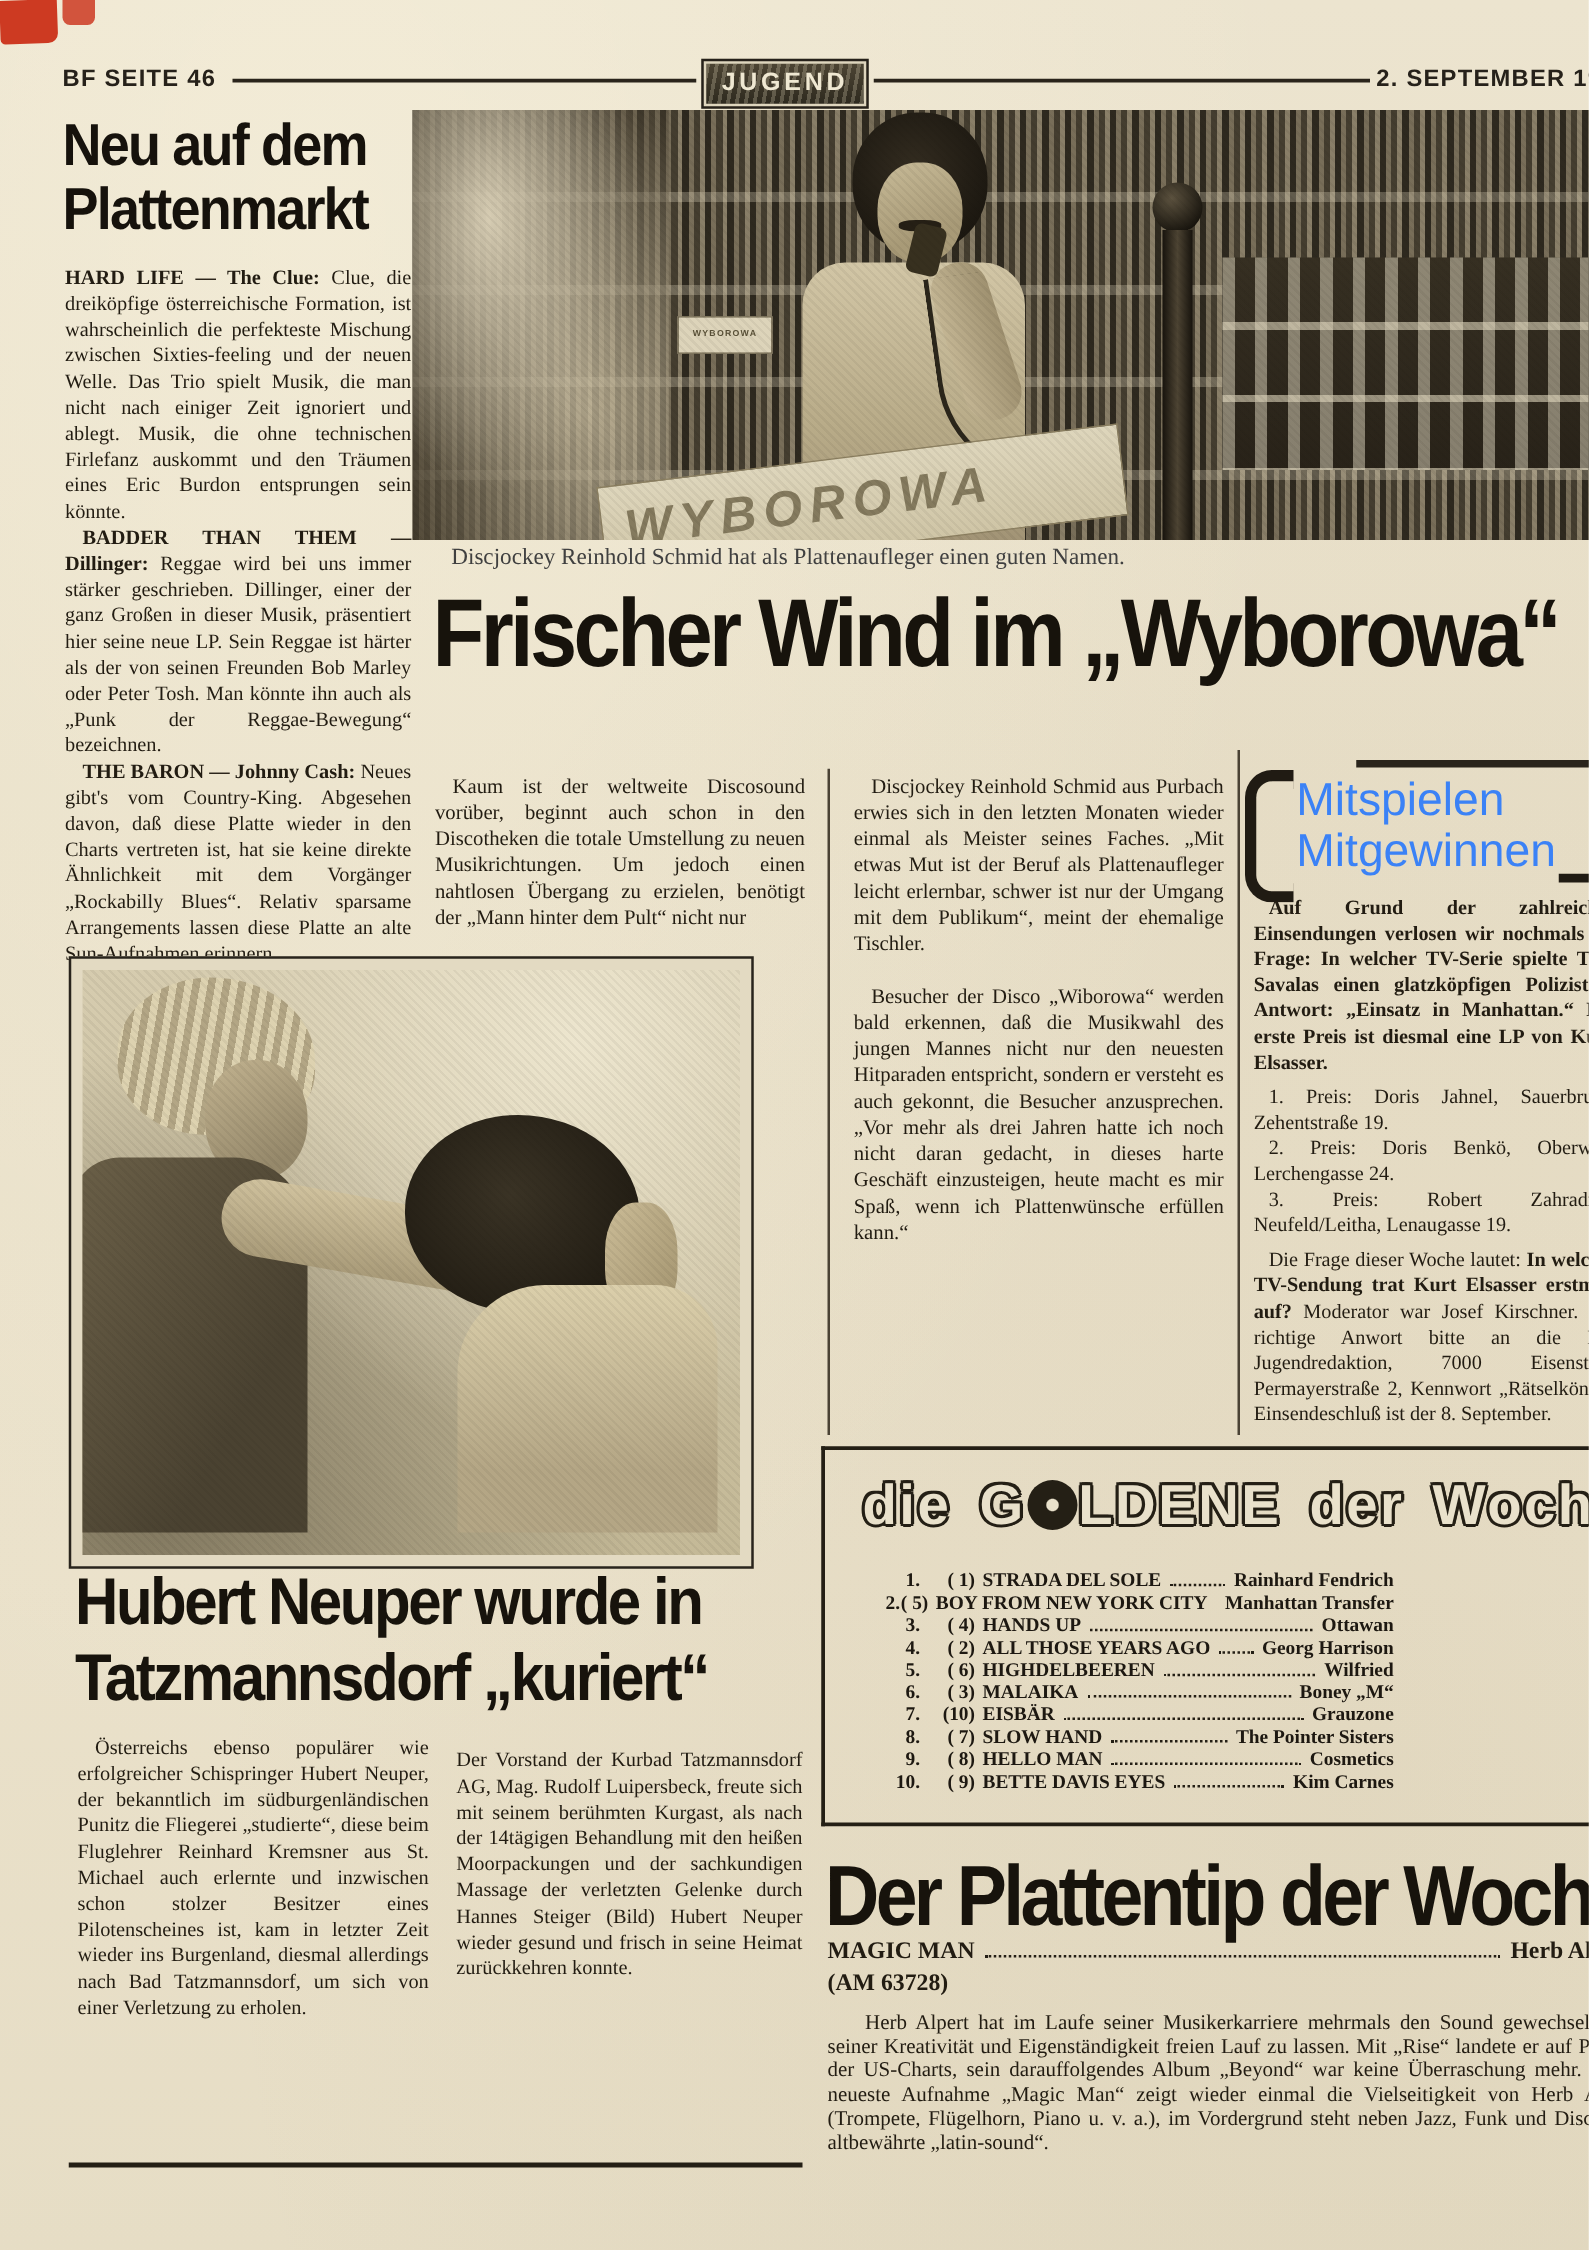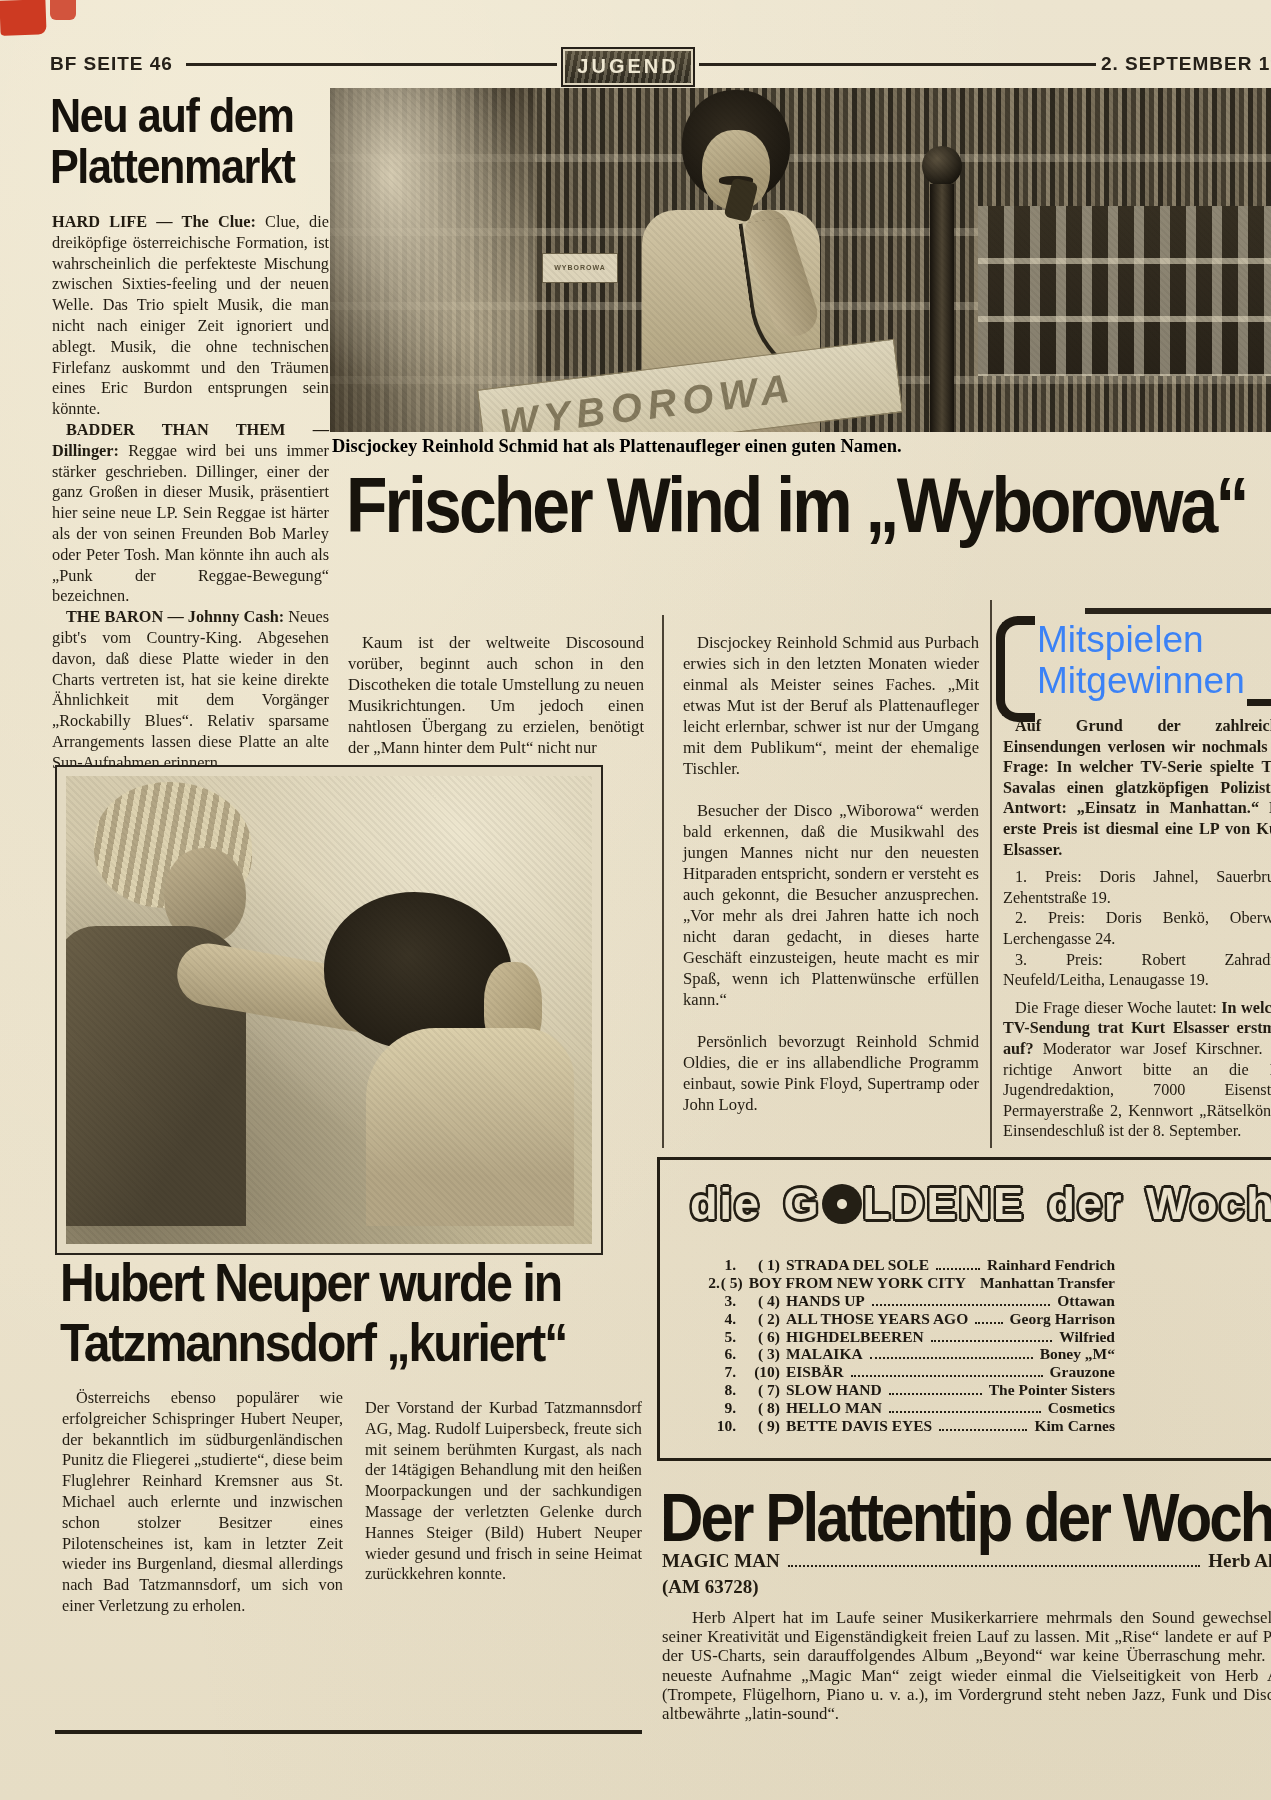--- a/index.html
+++ b/index.html
@@ -35,30 +35,30 @@
   .body-col{font-size:16.3px;line-height:20.8px;}
   .lead{font-weight:bold;}
   .lead::after{content:" ";}
   .lc-p{text-indent:0;}
   .lc-p + .lc-p{text-indent:14px;}
 
   
   .photo-frame{border:2px solid #29241c;}
   .ph{position:absolute;}
   .grain{position:absolute;inset:0;background:repeating-linear-gradient(45deg,rgba(20,15,8,.05) 0 2px,rgba(0,0,0,0) 2px 5px);}
-  .caption{font-size:18.5px;font-weight:bold;color:#000000;}
+  .caption{font-size:18.5px;font-weight:normal;color:#404040;margin-left:29px;}
 
   
   .headline-xl{font-family:"Liberation Sans",sans-serif;font-weight:800;color:#17130c;
     font-size:70px;letter-spacing:-3px;white-space:nowrap;transform:scale(.97,1.1);transform-origin:top left;}
   .headline-l{font-family:"Liberation Sans",sans-serif;font-weight:800;color:#17130c;
     font-size:49px;line-height:56px;letter-spacing:-2px;white-space:nowrap;transform:scale(.98,1.08);transform-origin:top left;}
 
   .art-col{font-size:16.6px;line-height:21px;}
-  .art-col p{text-indent:14px;margin-top:14px;}
+  .art-col p{text-indent:14px;}
   .art-col p + p{margin-top:21px;} 
   .vline{width:2px;background:#4a4234;}
 
   
   .mits-title{font-family:"Liberation Sans",sans-serif;font-weight:500;font-size:37px;line-height:41px;color:#3b82f6;letter-spacing:0;}
   .bracket{width:30px;height:88px;border:9px solid #201b13;border-right:none;border-radius:22px 0 0 22px;}
   .mits-body{font-size:16.2px;line-height:20.6px;}
   .mits-body p{text-indent:12px;}
   .mits-body .sp{margin-top:7px;}
 
@@ -150,21 +150,20 @@
 
 <div class="abs vline" style="left:662px;top:615px;height:533px;"></div>
 <div class="abs vline" style="left:990px;top:600px;height:548px;"></div>
 
 <div class="abs art-col jtext" style="left:348px;top:618px;width:296px;">
   <p>Kaum ist der weltweite Discosound vorüber, beginnt auch schon in den Discotheken die totale Umstellung zu neuen Musikrichtungen. Um jedoch einen nahtlosen Übergang zu erzielen, benötigt der „Mann hinter dem Pult“ nicht nur</p>
 </div>
 <div class="abs art-col jtext" style="left:683px;top:618px;width:296px;">
   <p>Discjockey Reinhold Schmid aus Purbach erwies sich in den letzten Monaten wieder einmal als Meister seines Faches. „Mit etwas Mut ist der Beruf als Plattenaufleger leicht erlernbar, schwer ist nur der Umgang mit dem Publikum“, meint der ehemalige Tischler.</p>
   <p>Besucher der Disco „Wiborowa“ werden bald erkennen, daß die Musikwahl des jungen Mannes nicht nur den neuesten Hitparaden entspricht, sondern er versteht es auch gekonnt, die Besucher anzusprechen. „Vor mehr als drei Jahren hatte ich noch nicht daran gedacht, in dieses harte Geschäft einzusteigen, heute macht es mir Spaß, wenn ich Plattenwünsche erfüllen kann.“</p>
-  <p>Persönlich bevorzugt Reinhold Schmid Oldies, die er ins allabendliche Programm einbaut, sowie Pink Floyd, Supertramp oder John Loyd.</p>
 </div>
 
 <div class="abs rule" style="left:1085px;top:608px;width:220px;height:6px;"></div>
 <div class="abs bracket" style="left:996px;top:616px;"></div>
 <div class="abs mits-title" style="left:1037px;top:619px;">
   <div>Mitspielen</div>
   <div>Mitgewinnen</div>
 </div>
 <div class="abs" style="left:1247px;top:699px;width:40px;height:7px;background:#201b13;"></div>
 

